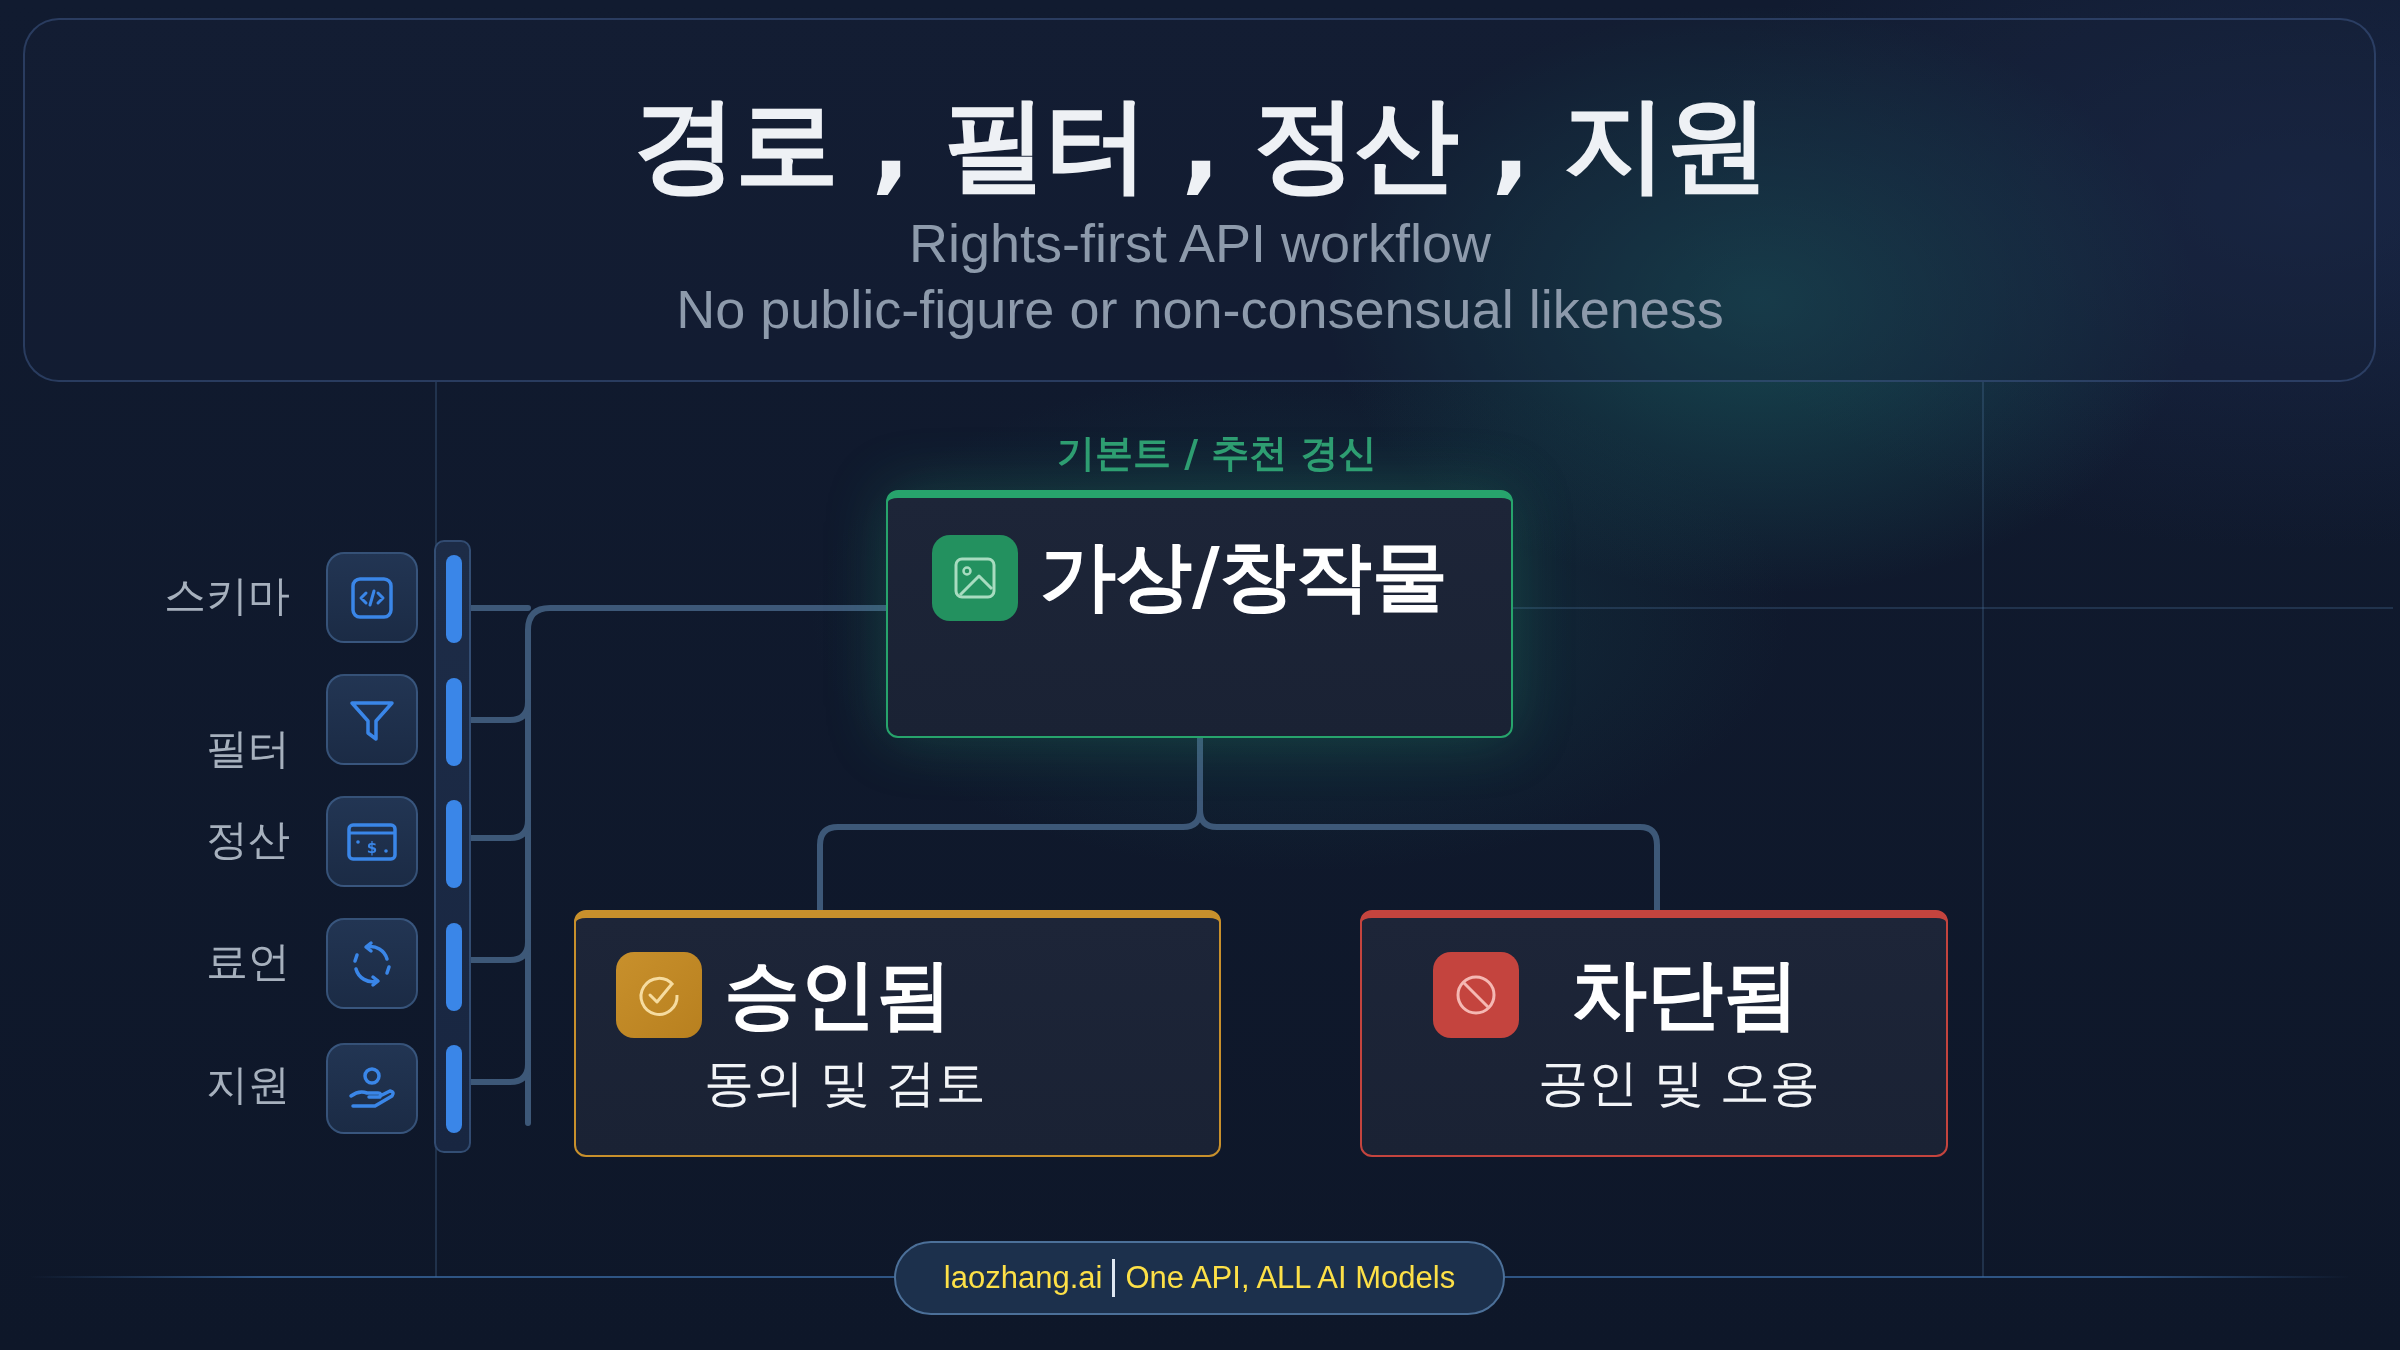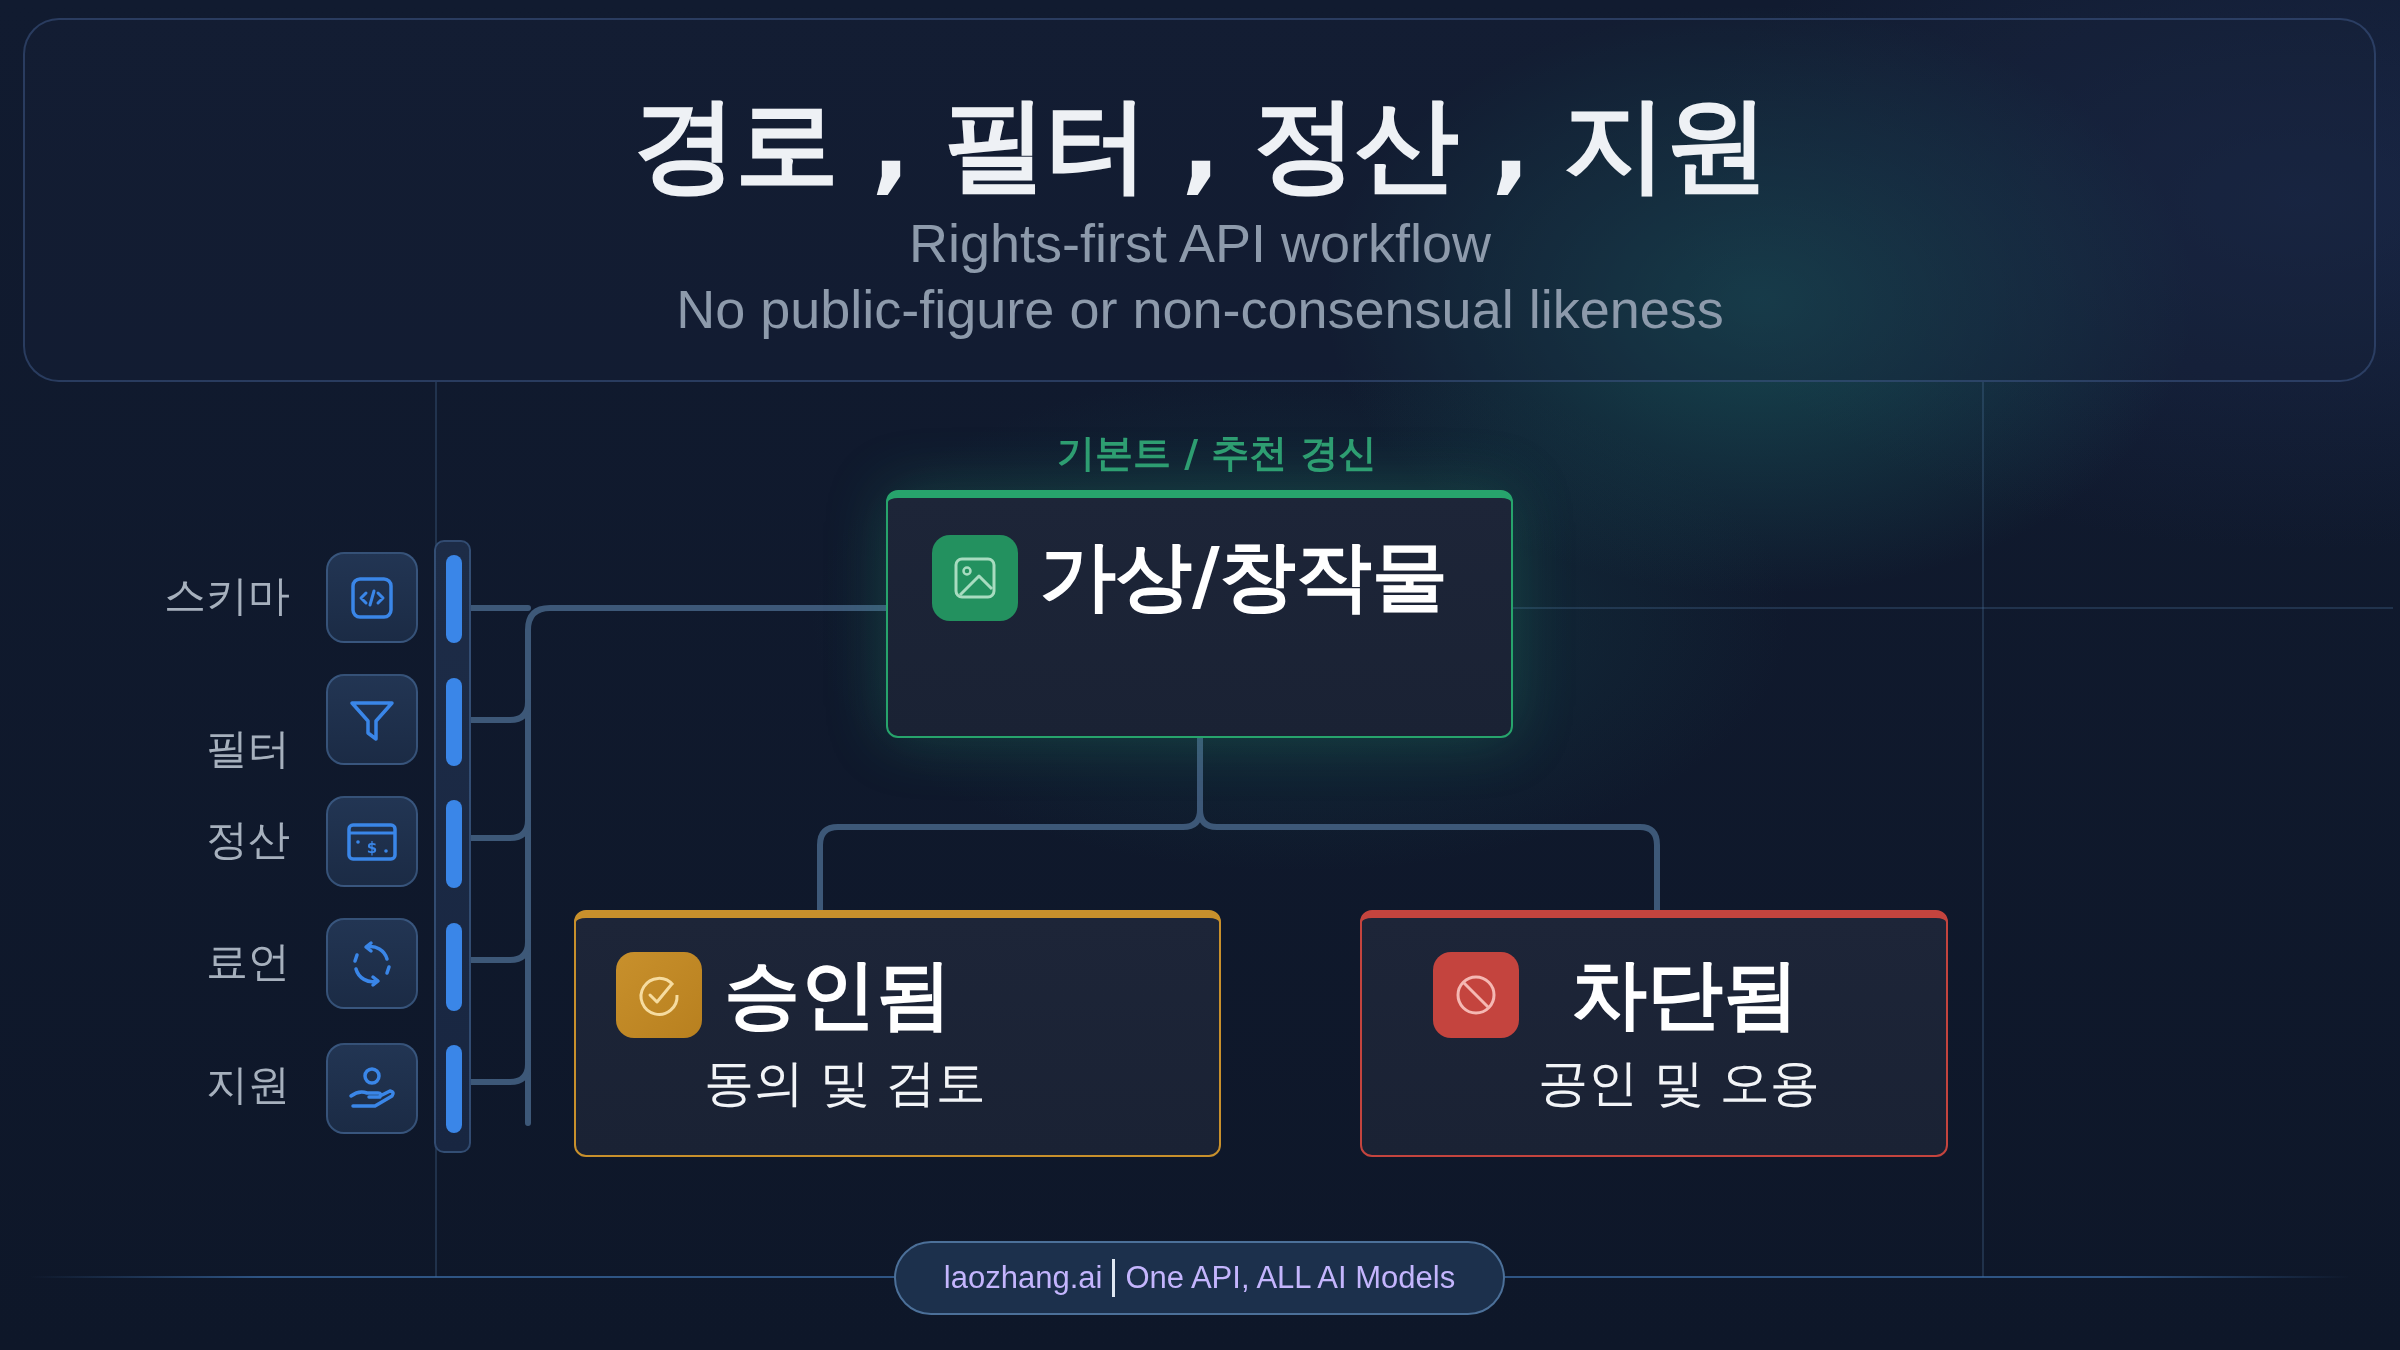--- a/index.html
+++ b/index.html
@@ -79,21 +79,21 @@
     }
     .footer-line {
       position: absolute; left: 30px; top: 1276px; width: 2320px; height: 2px;
       background: linear-gradient(90deg, rgba(60,100,150,0) 0%, rgba(60,110,170,0.7) 10%, rgba(60,110,170,0.7) 90%, rgba(60,100,150,0) 100%);
     }
     .footer-pill {
       position: absolute; left: 894px; top: 1241px; width: 611px; height: 74px;
       border-radius: 37px; box-sizing: border-box;
       border: 2px solid #4c7099; background: #1c304c;
       display: flex; align-items: center; justify-content: center;
-      font-family: "Liberation Sans", sans-serif; font-size: 31px; color: #c4b5fd;
+      font-family: "Liberation Sans", sans-serif; font-size: 31px; color: #fde047;
     }
     .footer-sep { display: inline-block; width: 3px; height: 38px; background: #dfe7f1; margin: 0 10px; vertical-align: middle; }
   </style>
 </head>
 <body>
 
 <div class="bg-glow"></div>
 
 <div class="grid-line" style="left:435px; top:382px; width:2px; height:895px;"></div>
 <div class="grid-line" style="left:1982px; top:382px; width:2px; height:895px;"></div>

